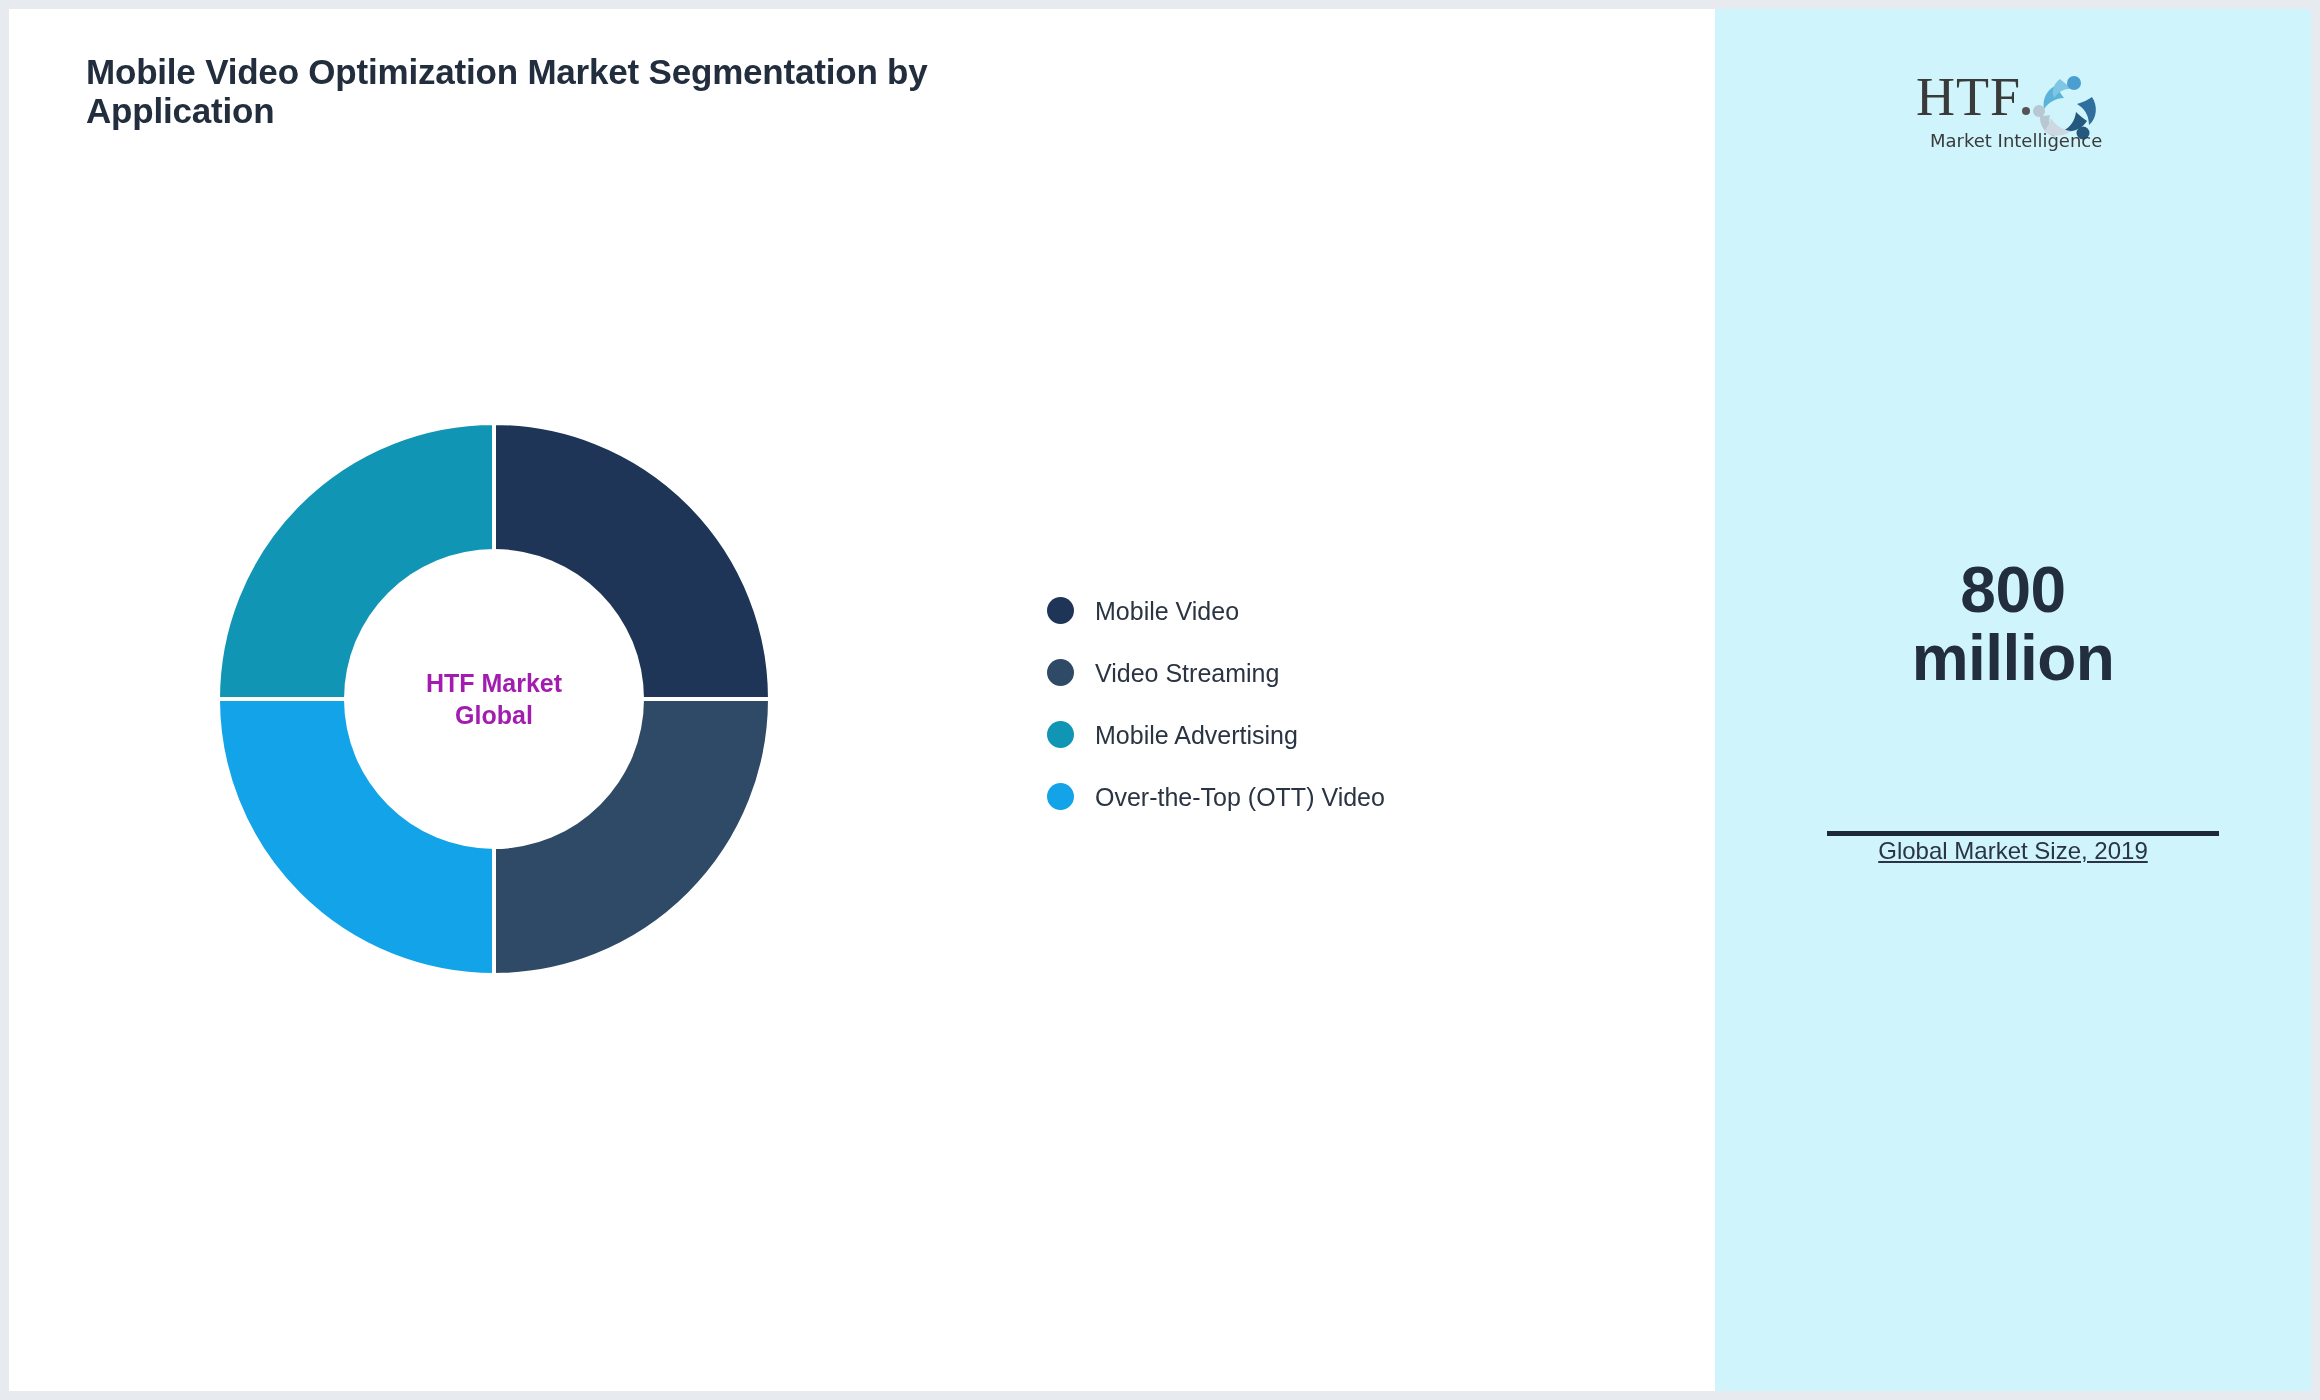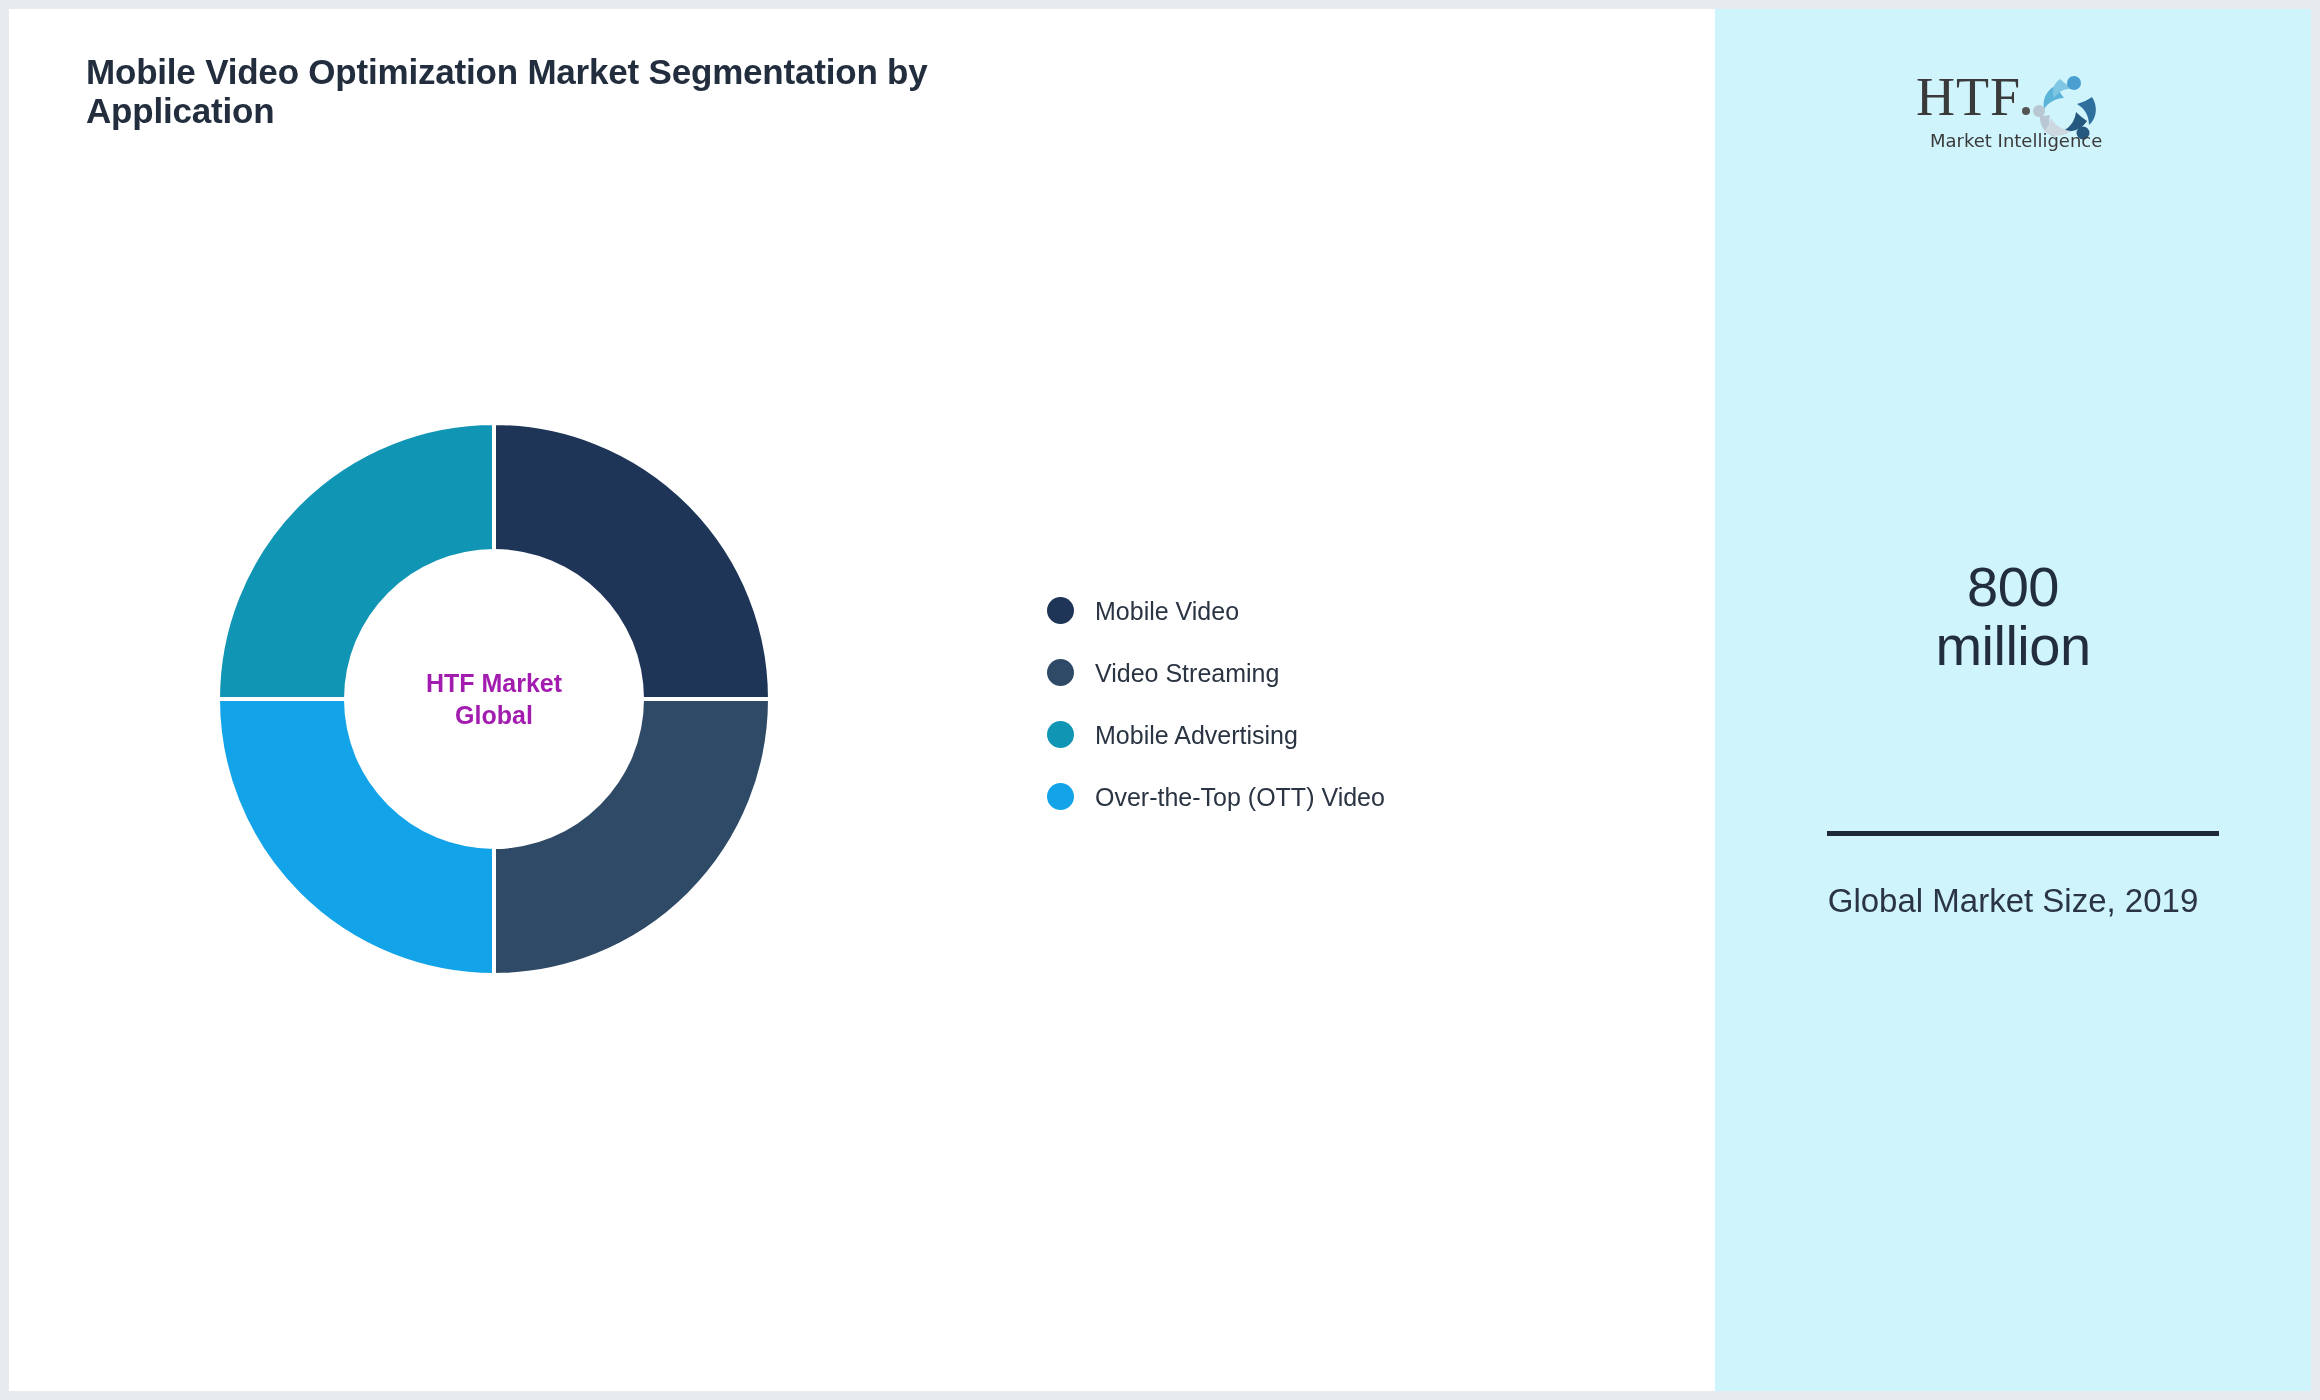--- a/index.html
+++ b/index.html
@@ -120,43 +120,44 @@
     height: 100px;
   }
   .logo svg { display: block; }
 
   .stat-number {
     position: absolute;
     left: 0;
     top: 548px;
     width: 100%;
     text-align: center;
-    font-size: 56px;
+    font-size: 64px;
     line-height: 1.06;
-    font-weight: normal;
+    font-weight: bold;
     color: #222d3d;
     letter-spacing: -0.5px;
   }
   .stat-divider {
     position: absolute;
     left: 112px;
     top: 822px;
     width: 392px;
     height: 5px;
     background: #1d2838;
   }
   .stat-caption {
     position: absolute;
     left: 0;
-    top: 868px;
+    top: 825px;
     width: 100%;
     text-align: center;
-    font-size: 33px;
+    font-size: 24px;
     line-height: 1.45;
     color: #2a3442;
+    text-decoration: underline;
   }
 </style>
 </head>
 <body>
 
 <div id="infographic">
 
   <div class="main-panel">
 
     <div class="page-title">Mobile Video Optimization Market Segmentation by Application</div>

